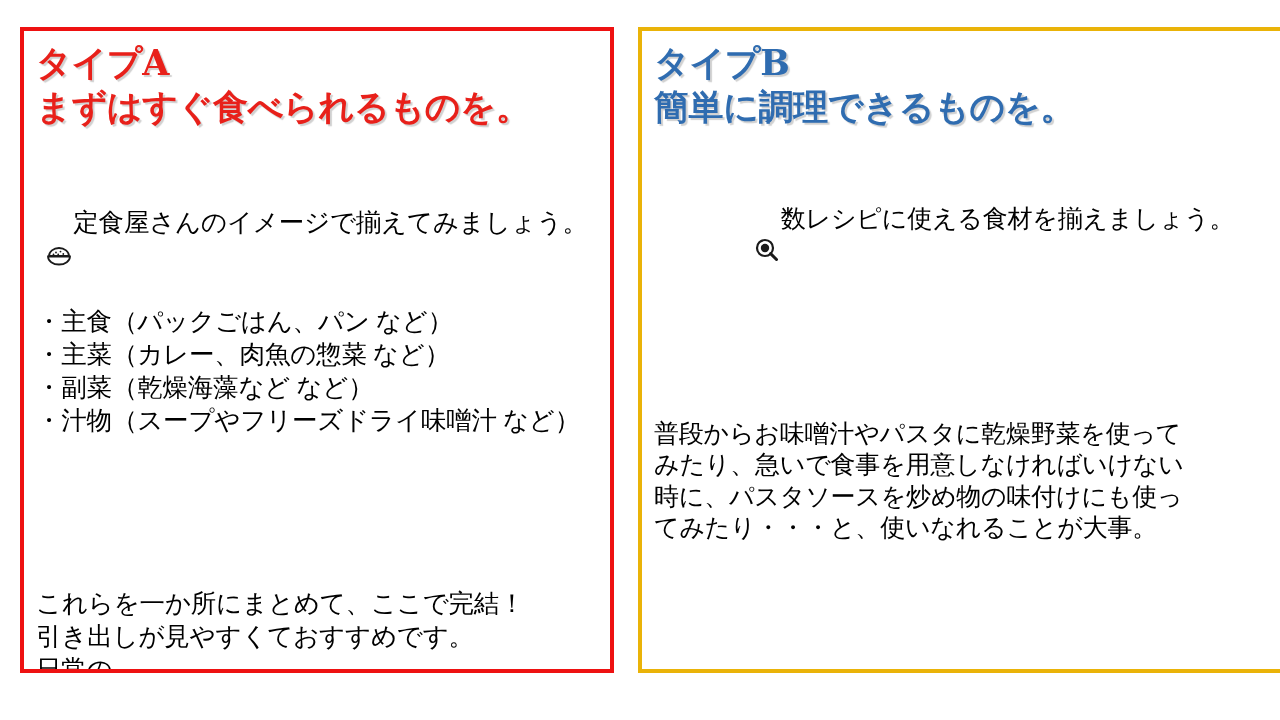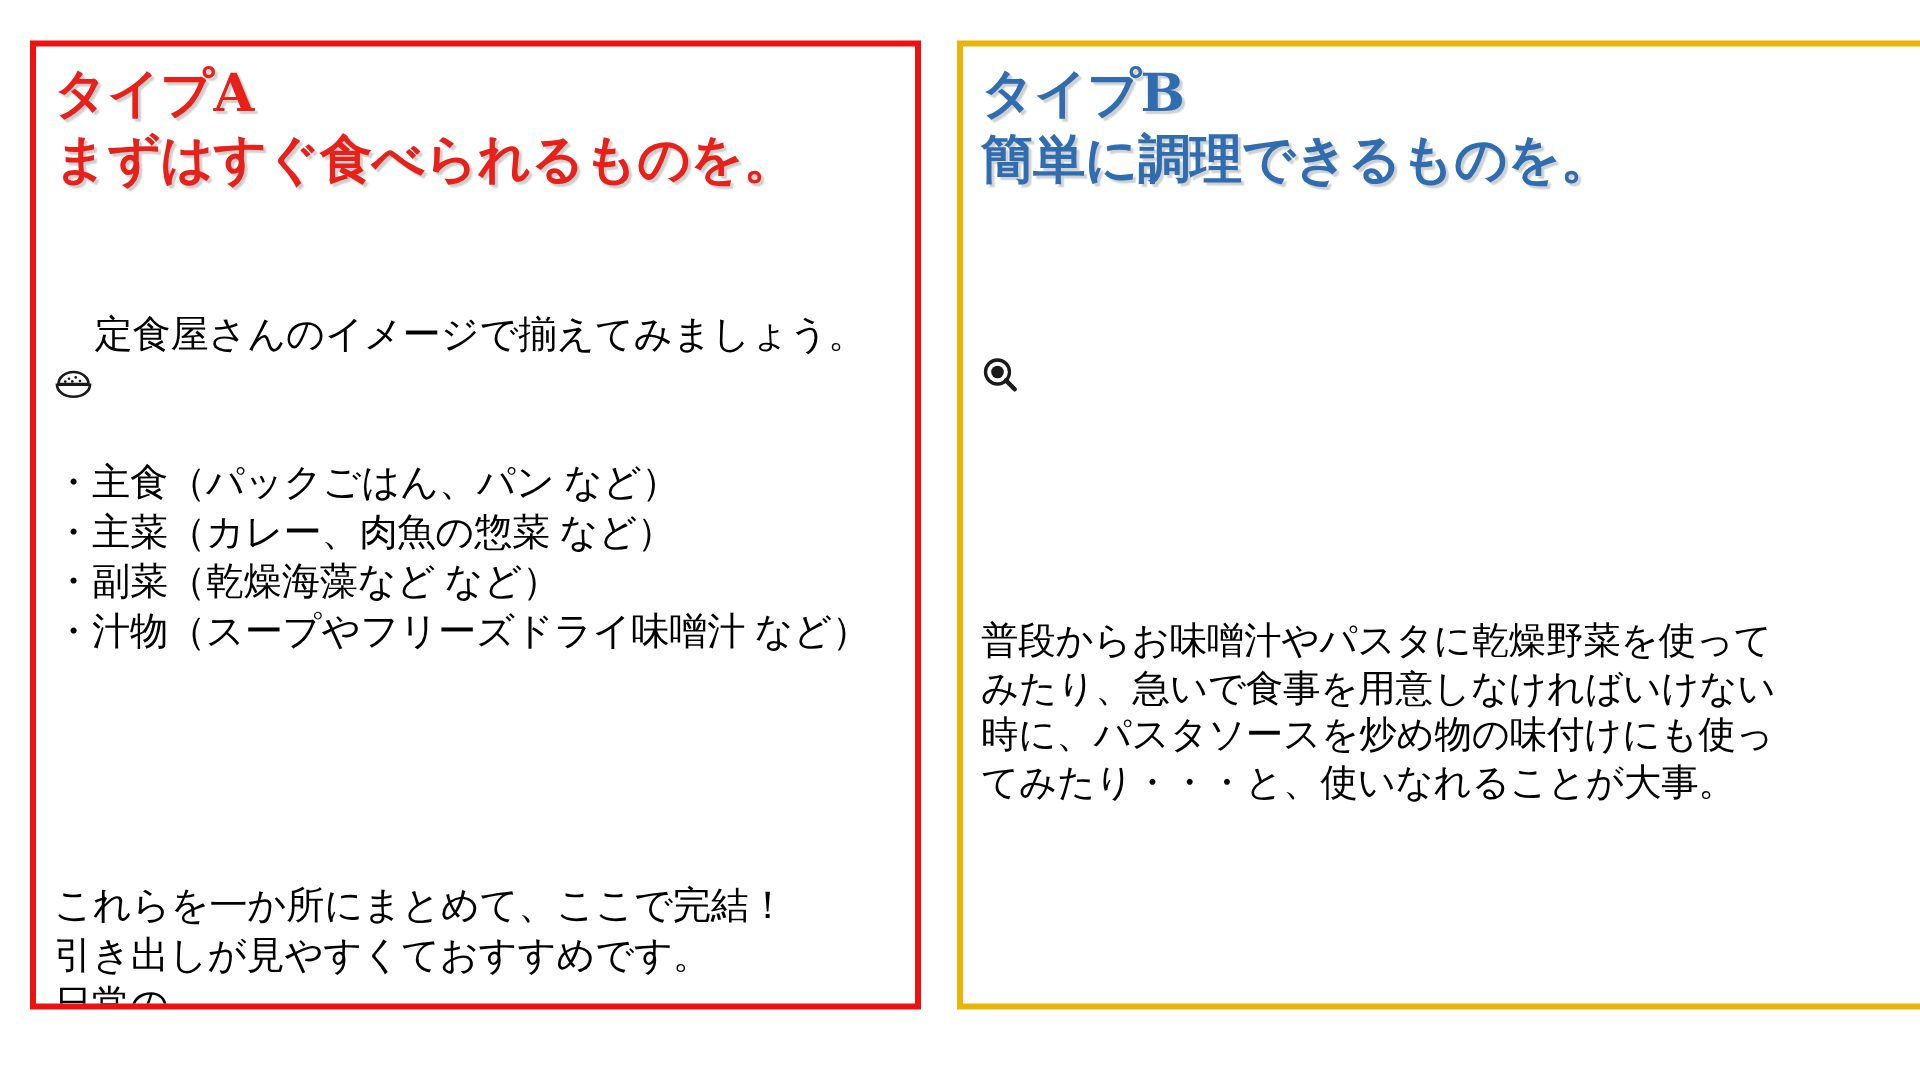--- a/index.html
+++ b/index.html
@@ -78,20 +78,21 @@
     letter-spacing: -0.2px;
   }
   .panel-b .body-block {
     font-size: 25px;
     line-height: 31.5px;
   }
 
   .lead-line {
     display: flex;
     align-items: baseline;
+    justify-content: center;
   }
   .lead-icon {
     flex: 0 0 auto;
     width: 26px;
     height: 26px;
     margin-right: 1px;
     position: relative;
     top: 3px;
   }
   .lead-icon svg { display: block; }
@@ -157,20 +158,21 @@
       <div class="body-block">
 
         <div class="lead-line">
           <span class="lead-icon">
             <svg viewBox="0 0 26 26" width="26" height="26" aria-hidden="true">
               <circle cx="11" cy="11" r="8" fill="#ffffff" stroke="#1a1a1a" stroke-width="2.2"></circle>
               <circle cx="11" cy="11" r="4.2" fill="#1a1a1a"></circle>
               <line x1="16.6" y1="16.6" x2="22.5" y2="22.5" stroke="#1a1a1a" stroke-width="3" stroke-linecap="round"></line>
             </svg>
           </span>
+          <span>数レシピに使える食材を揃えましょう。</span>
         </div>
 
 
         <div class="spacer-md"></div>
 
         <div>普段からお味噌汁やパスタに乾燥野菜を使って
 みたり、急いで食事を用意しなければいけない
 時に、パスタソースを炒め物の味付けにも使っ
 てみたり・・・と、使いなれることが大事。</div>
 

